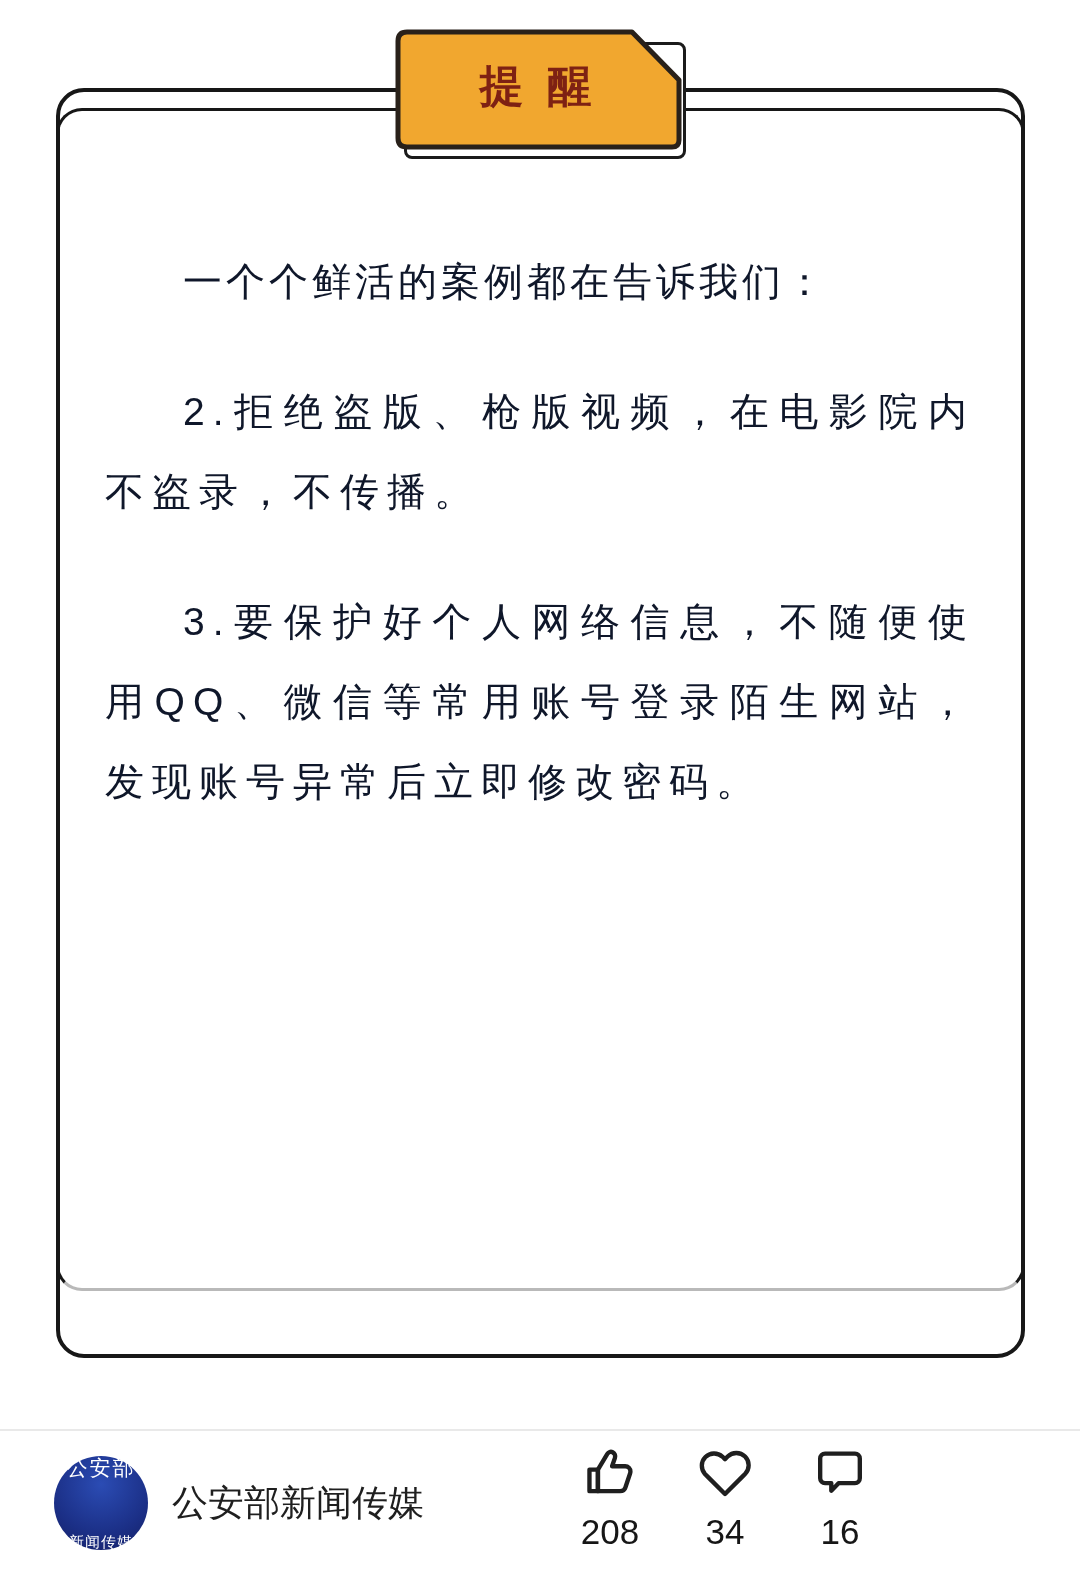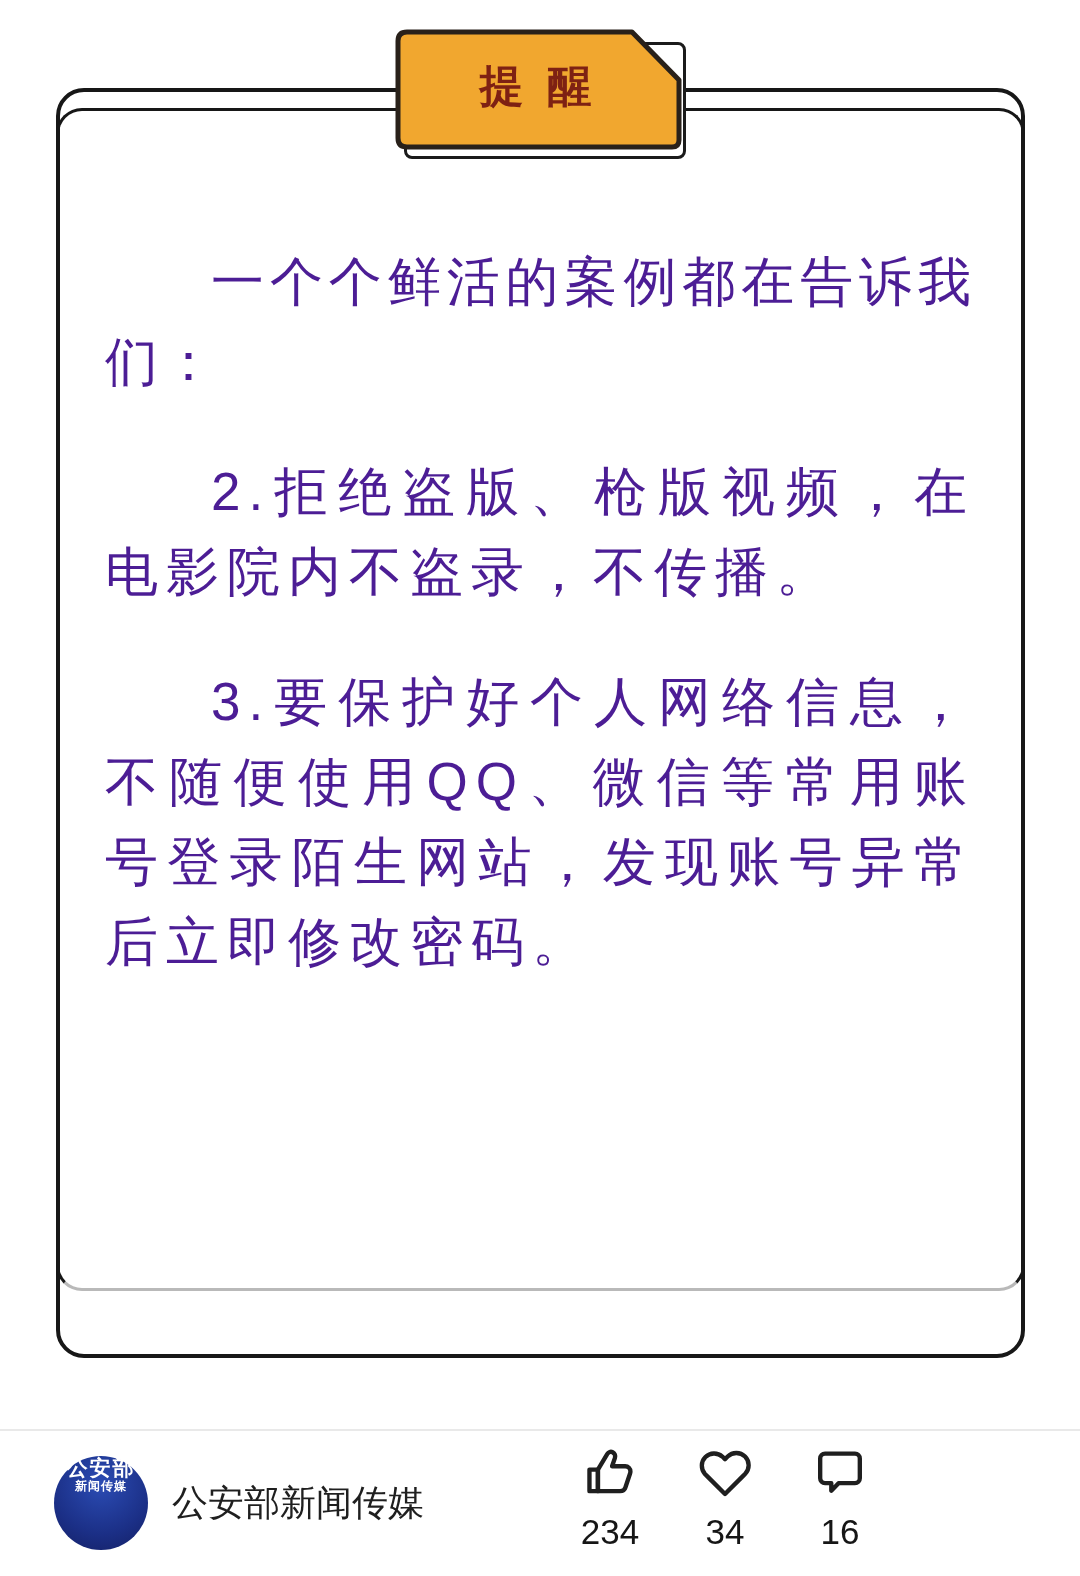--- a/index.html
+++ b/index.html
@@ -16,21 +16,21 @@
     background:#ffffff;
   }
   .card-inner-line{
     position:absolute;left:-4px;right:-4px;top:16px;bottom:63px;
     border:3.5px solid #171717;border-bottom-color:#b9b9b9;
     border-radius:26px;pointer-events:none;
   }
   .card-text{
     position:absolute;left:0;top:0;right:0;
     padding:150px 46px 0 45px;box-sizing:border-box;
-    color:#4c1d95;font-size:53px;line-height:80px;font-weight:500;
+    color:#0f172a;font-size:39px;line-height:80px;font-weight:500;
   }
   .card-text p{
     margin:0 0 50px 0;text-indent:2em;text-align:justify;
     letter-spacing:8px;text-justify:inter-character;
   }
   .card-text p.intro{letter-spacing:4px;}
 
   
   .tab-backing{
     position:absolute;left:404px;top:42px;width:282px;height:117px;
@@ -49,25 +49,25 @@
 
   
   .footer-divider{position:absolute;left:0;right:0;top:1429px;height:2px;background:#e9e9e9;}
   .account{
     position:absolute;left:54px;top:1455px;height:96px;
     display:flex;align-items:center;gap:24px;cursor:pointer;
   }
   .logo{
     width:94px;height:94px;border-radius:50%;
     background:radial-gradient(circle at 50% 30%,var(--logo-blue-light,#2b4cb4) 0%,var(--logo-blue,#1b2f86) 62%,#141f63 100%);
-    display:flex;flex-direction:column;align-items:center;justify-content:flex-start;
-    color:#ffffff;font-weight:700;line-height:1.15;
+    display:flex;flex-direction:column;align-items:center;justify-content:space-between;
+    color:#ffffff;font-weight:400;line-height:1.15;
   }
   .logo-line1{font-size:21px;letter-spacing:2px;}
-  .logo-line2{font-size:12px;letter-spacing:1px;}
+  .logo-line2{font-size:15px;letter-spacing:1px;}
   .account-name{font-size:36px;font-weight:400;color:#1f1f1f;}
 
   .stats{
     position:absolute;left:562px;top:1444px;display:flex;gap:19px;
   }
   .stat{
     width:96px;display:flex;flex-direction:column;align-items:center;
     cursor:pointer;background:none;border:none;padding:0;
     font-family:inherit;
   }
@@ -109,21 +109,21 @@
 
   <div class="stats">
 
     <button class="stat">
       <span class="icon">
         <svg viewBox="0 0 24 24" aria-hidden="true">
           <path d="M7 10.6 L10.9 4.1 C11.3 3.3 12.3 3.0 13.1 3.4 C13.95 3.85 14.35 4.85 14.05 5.75 L12.85 9.2 H18.3 C19.5 9.2 20.45 10.2 20.45 11.4 C20.45 11.7 20.4 11.95 20.3 12.2 L18.4 17.9 C18.1 18.9 17.2 19.5 16.2 19.5 H7 Z"></path>
           <path d="M3.5 10.6 H7 V19.5 H3.5 Z"></path>
         </svg>
       </span>
-      <span class="count">234</span>
+      <span class="count">208</span>
     </button>
 
 
     <button class="stat">
       <span class="icon">
         <svg viewBox="0 0 24 24" aria-hidden="true">
           <path d="M20.3 5.2 a5.1 5.1 0 0 0 -7.2 0 L12 6.3 L10.9 5.2 a5.1 5.1 0 0 0 -7.2 7.2 l1.1 1.1 L12 20.7 l7.2 -7.2 l1.1 -1.1 a5.1 5.1 0 0 0 0 -7.2 z"></path>
         </svg>
       </span>
       <span class="count">34</span>

